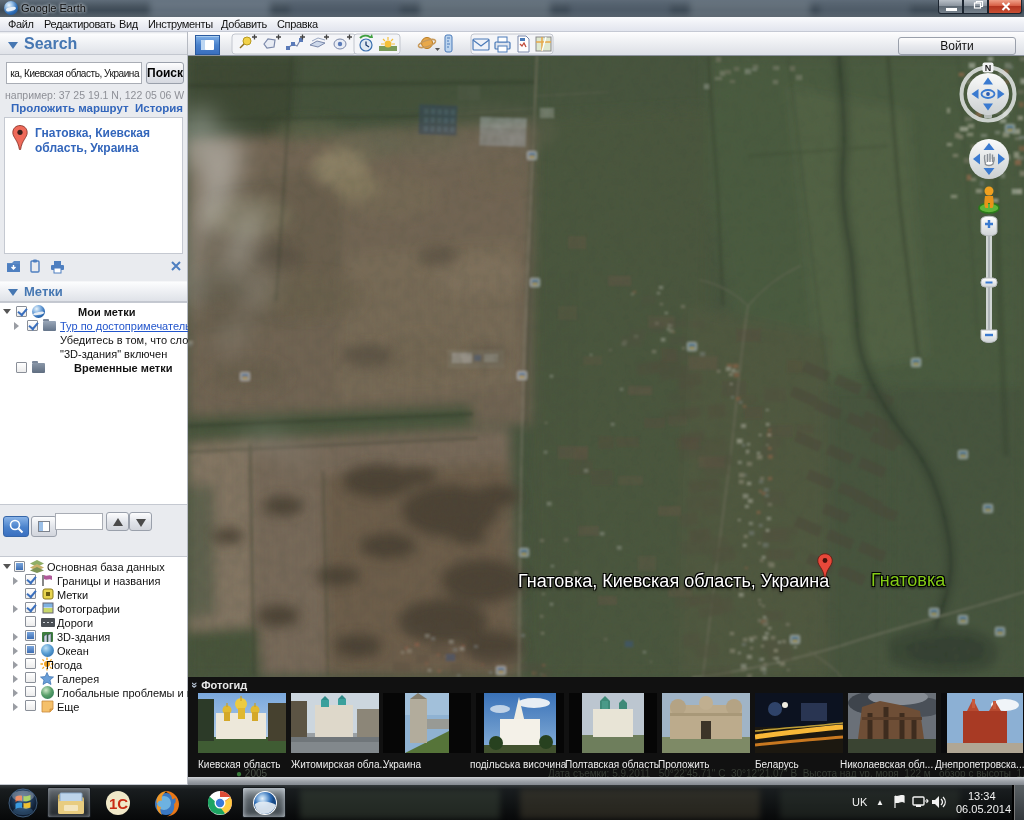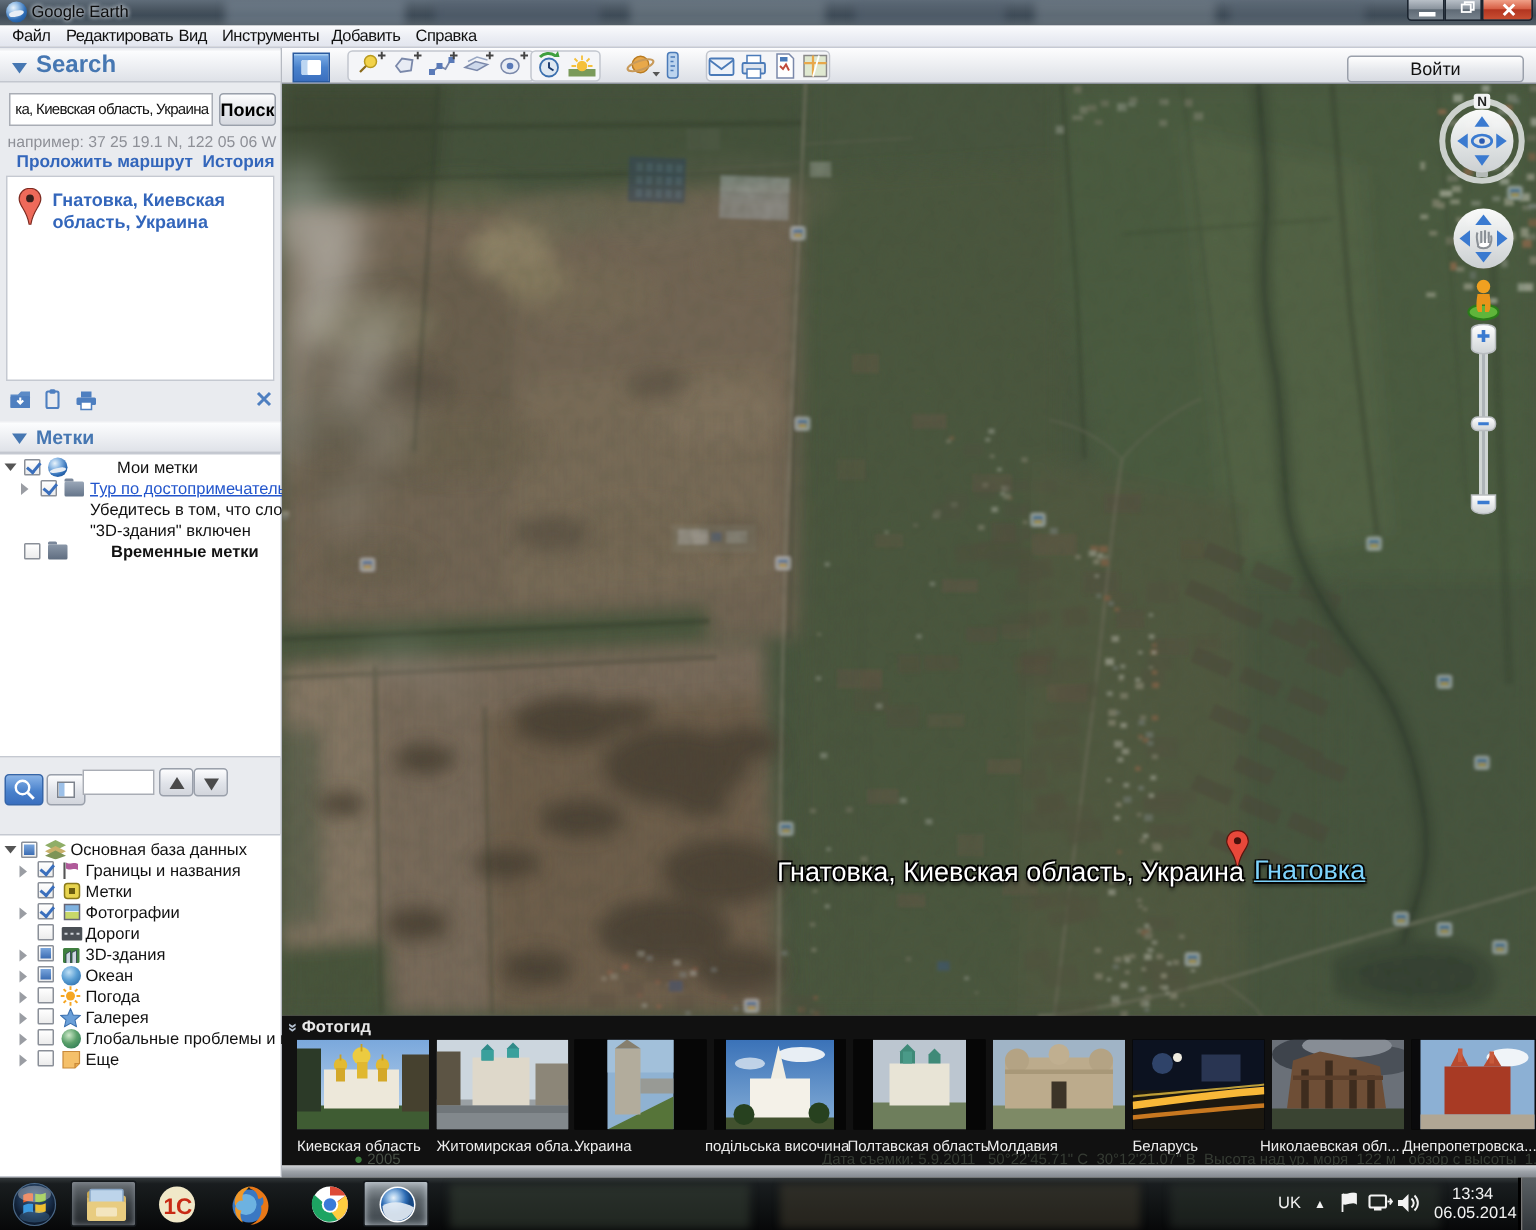--- a/index.html
+++ b/index.html
@@ -219,21 +219,21 @@
     <div class="sechead" style="top:249px;">
       <div class="tri"></div>
       <div class="lbl" style="font-size:13px;">Метки</div>
     </div>
     <div class="whitebox" style="left:0px;top:270px;width:187px;height:203px;border-left:none;border-right:none;">
       <div class="carr down" style="left:3px;top:6px;"></div>
       <div class="chk on" style="left:16px;top:3px;"></div>
       <div style="position:absolute;left:32px;top:2px;width:13px;height:13px;border-radius:50%;background:radial-gradient(circle at 35% 30%, #eaf4fb, #8cb8e4 30%, #2d6cb5 65%, #16427c);overflow:hidden;">
           <div style="position:absolute;left:1px;top:7px;width:11px;height:3px;background:#e8eef5;border-radius:50% 50% 40% 60%;transform:rotate(-12deg);"></div>
         </div>
-      <div class="trow" style="left:50px;top:3px;font-weight:normal;padding-left:28px;">Мои метки</div>
+      <div class="trow" style="left:50px;top:3px;font-weight:bold;padding-left:28px;">Мои метки</div>
       <div class="carr right" style="left:14px;top:19px;"></div>
       <div class="chk on" style="left:27px;top:17px;"></div>
       <div class="folder" style="left:43px;top:18px;background:linear-gradient(180deg,#9aa7b8,#65758a);"></div>
       <div class="trow" style="left:60px;top:17px;"><a style="color:#2255cc;text-decoration:underline;">Тур по достопримечательнос</a></div>
       <div class="trow graytxt" style="left:60px;top:31px;">Убедитесь в том, что слой</div>
       <div class="trow graytxt" style="left:60px;top:45px;">"3D-здания" включен</div>
       <div class="chk" style="left:16px;top:59px;"></div>
       <div class="folder" style="left:32px;top:60px;"></div>
       <div class="trow" style="left:50px;top:59px;font-weight:bold;padding-left:24px;">Временные метки</div>
     </div>
@@ -309,21 +309,21 @@
       <div class="trow" style="left:57px;top:88px;">Океан</div>
 
       <div class="carr right" style="left:13px;top:104px;"></div>
       <div class="chk" style="left:25px;top:101px;"></div>
       <svg width="14" height="14" viewBox="0 0 14 14" style="position:absolute;left:40px;top:100px;">
           <circle cx="7" cy="7" r="3" fill="#f5a623"></circle>
           <g stroke="#f5a623" stroke-width="1.3">
             <path d="M7 0.5 V3 M7 11 v2.5 M0.5 7 H3 M11 7 h2.5 M2.4 2.4 L4 4 M10 10 l1.6 1.6 M11.6 2.4 L10 4 M4 10 l-1.6 1.6"></path>
           </g>
         </svg>
-      <div class="trow" style="left:57px;top:102px;">Погода</div>
+      <div class="trow" style="left:46px;top:102px;">Погода</div>
 
       <div class="carr right" style="left:13px;top:118px;"></div>
       <div class="chk" style="left:25px;top:115px;"></div>
       <svg width="14" height="13" viewBox="0 0 14 13" style="position:absolute;left:40px;top:115px;">
           <path d="M7 0.5 L8.8 4.6 L13.5 5 L10 8 L11 12.5 L7 10.2 L3 12.5 L4 8 L0.5 5 L5.2 4.6 Z" fill="#6a9fd8" stroke="#3a6fae" stroke-width="0.7"></path>
         </svg>
       <div class="trow" style="left:57px;top:116px;">Галерея</div>
 
       <div class="carr right" style="left:13px;top:132px;"></div>
       <div class="chk" style="left:25px;top:129px;"></div>
@@ -975,21 +975,21 @@
             <g transform="translate(602,579)">
               <rect x="0" y="0" width="10" height="9" rx="2" fill="#f5f7f9" stroke="#8a929c" stroke-width="0.7"></rect>
               <rect x="1.5" y="1.5" width="7" height="6" fill="#4a8ad4"></rect>
               <rect x="2.2" y="4.6" width="5.6" height="2.6" fill="#e8c050"></rect>
             </g>
 </g>
 </g>
       </svg>
 
   <div style="position:absolute;left:330px;top:515px;width:400px;font-size:18px;color:#fff;white-space:nowrap;text-shadow:-1px -1px 0 #000,1px -1px 0 #000,-1px 1px 0 #000,1px 1px 0 #000, 0 2px 3px #000;">Гнатовка, Киевская область, Украина</div>
-  <div style="position:absolute;left:648px;top:514px;font-size:18px;color:#7dd3fc;white-space:nowrap;text-shadow:-1px -1px 0 #000,1px -1px 0 #000,-1px 1px 0 #000,1px 1px 0 #000,0 2px 3px #000;text-decoration:underline;">Гнатовка</div>
+  <div style="position:absolute;left:683px;top:514px;font-size:18px;color:#84cc16;white-space:nowrap;text-shadow:-1px -1px 0 #000,1px -1px 0 #000,-1px 1px 0 #000,1px 1px 0 #000,0 2px 3px #000;">Гнатовка</div>
   <svg width="16" height="26" viewBox="0 0 16 26" style="position:absolute;left:629px;top:497px;">
     <path d="M8 0.8 C3.6 0.8 0.8 4 0.8 7.9 C0.8 12.7 6 14.8 7.3 24 L8.7 24 C10 14.8 15.2 12.7 15.2 7.9 C15.2 4 12.4 0.8 8 0.8 Z" fill="#e8483a" stroke="#5d150e" stroke-width="0.8"></path>
     <circle cx="8" cy="7.5" r="2.4" fill="#47120c"></circle>
   </svg>
 
   <svg width="70" height="290" viewBox="0 0 70 290" style="position:absolute;left:765px;top:6px;">
     <defs>
       <linearGradient id="discg" x1="0" y1="0" x2="0" y2="1">
         <stop offset="0" stop-color="#ffffff"></stop>
             <stop offset="1" stop-color="#cfd3d6"></stop>
@@ -1166,21 +1166,21 @@
           <polygon points="48,18 54,8 60,18" fill="#b84a30"></polygon>
    <rect x="31" y="6" width="3" height="9" fill="#c85a3c"></rect>
           <rect x="52" y="8" width="3" height="8" fill="#c85a3c"></rect>
    <rect x="6" y="50" width="76" height="10" fill="#b0a694"></rect>
         </svg></div>
 <div class="tlabel" style="left:10px;">Киевская область</div>
     <div class="tlabel" style="left:103px;">Житомирская обла...</div>
     <div class="tlabel" style="left:195px;">Украина</div>
     <div class="tlabel" style="left:282px;">подільська височина</div>
     <div class="tlabel" style="left:377px;">Полтавская область</div>
-    <div class="tlabel" style="left:470px;">Молдавия</div>
+    <div class="tlabel" style="left:470px;">Проложить</div>
     <div class="tlabel" style="left:567px;">Беларусь</div>
     <div class="tlabel" style="left:652px;">Николаевская обл...</div>
     <div class="tlabel" style="left:747px;">Днепропетровска...</div>
     <div style="position:absolute;left:48px;top:91px;font-size:10px;color:#4a5248;"><span style="color:#3a7a3a;">●</span> 2005</div>
     <div style="position:absolute;left:360px;top:91px;font-size:10px;color:#363c34;white-space:nowrap;">Дата съемки: 5.9.2011&nbsp;&nbsp;&nbsp;50°22'45.71" С&nbsp;&nbsp;30°12'21.07" В&nbsp;&nbsp;Высота над ур. моря&nbsp;&nbsp;122 м&nbsp;&nbsp;&nbsp;обзор с высоты&nbsp;&nbsp;1.95 км</div>
   </div>
   <div id="statusstrip" class="abs"></div>
 
   <div id="taskbar" class="abs">
     <div class="tabblur" style="top:4px;height:30px;left:300px;width:200px;background:#3a4438;opacity:.5;"></div>

